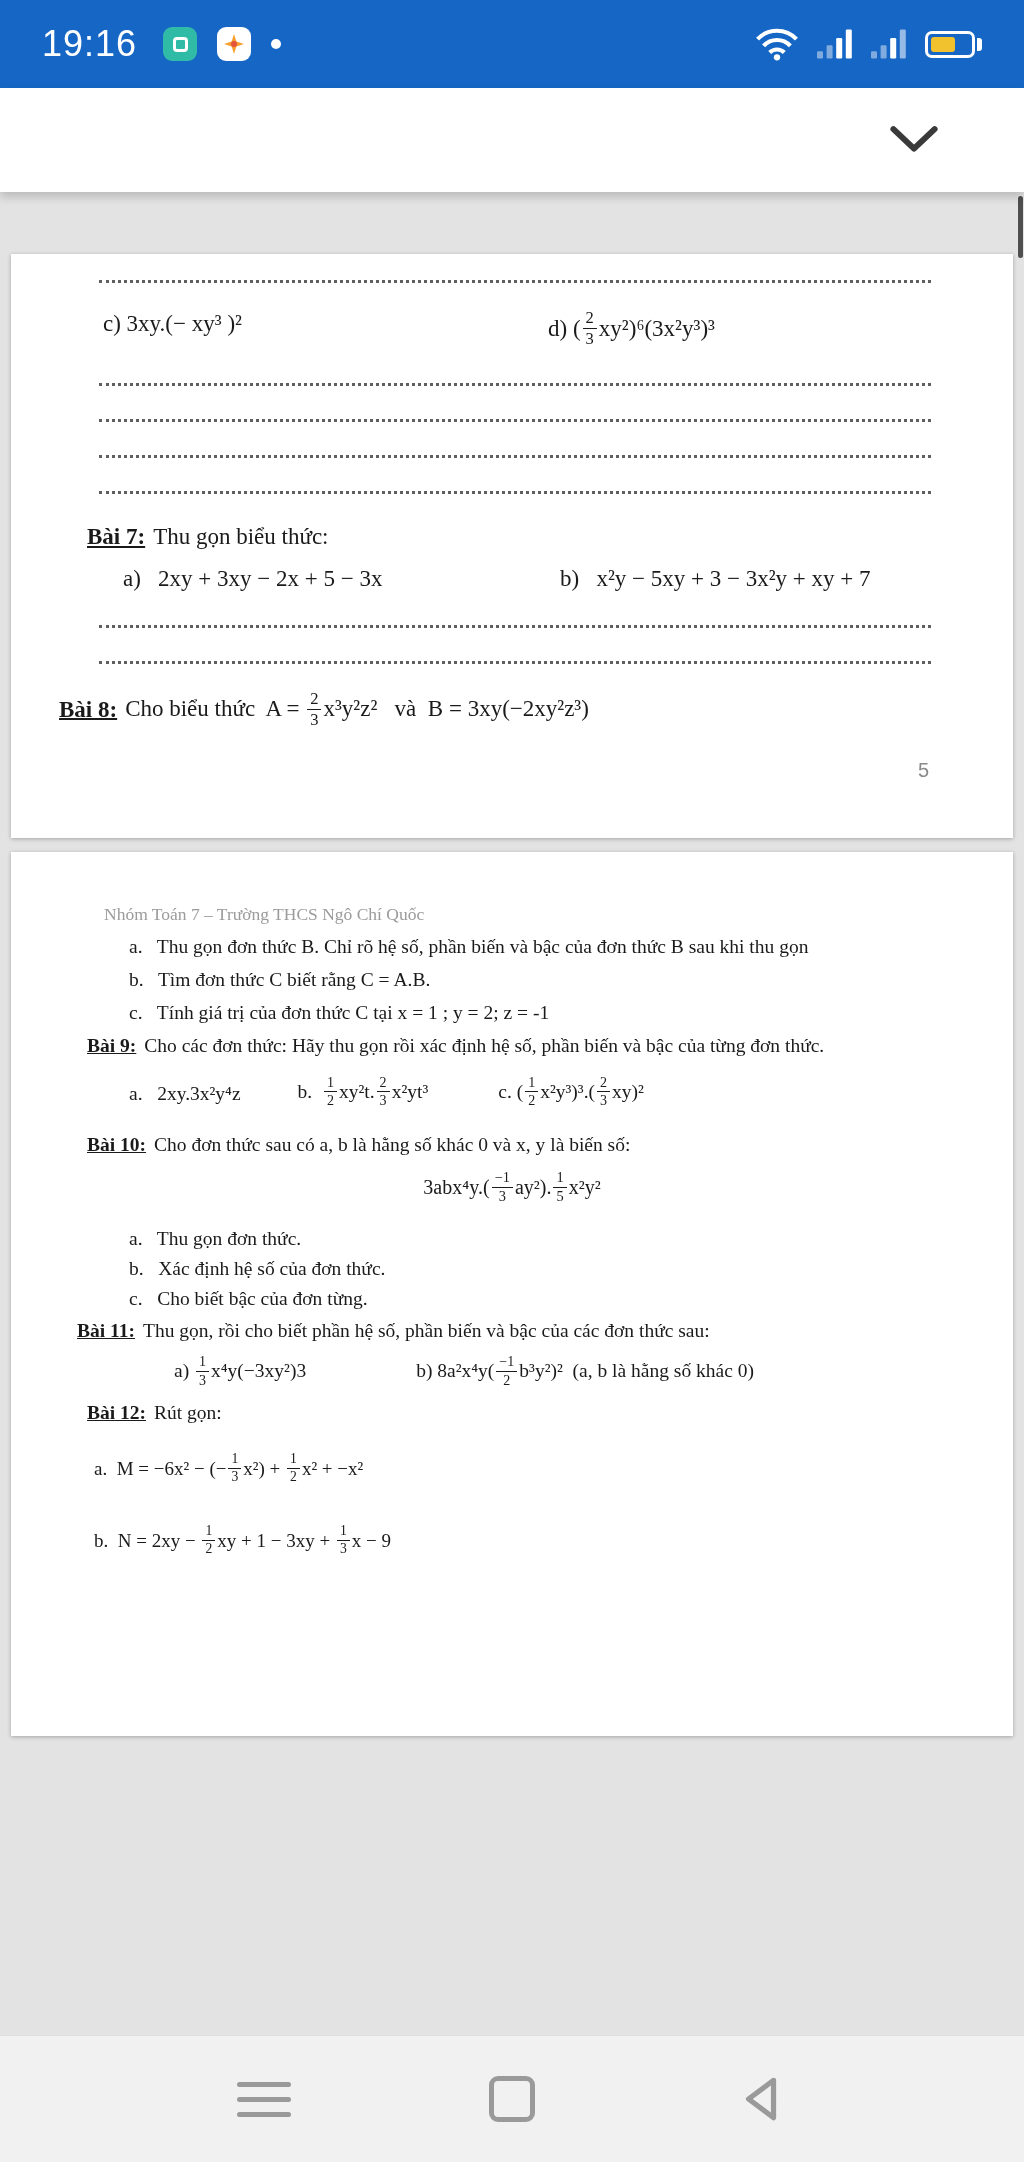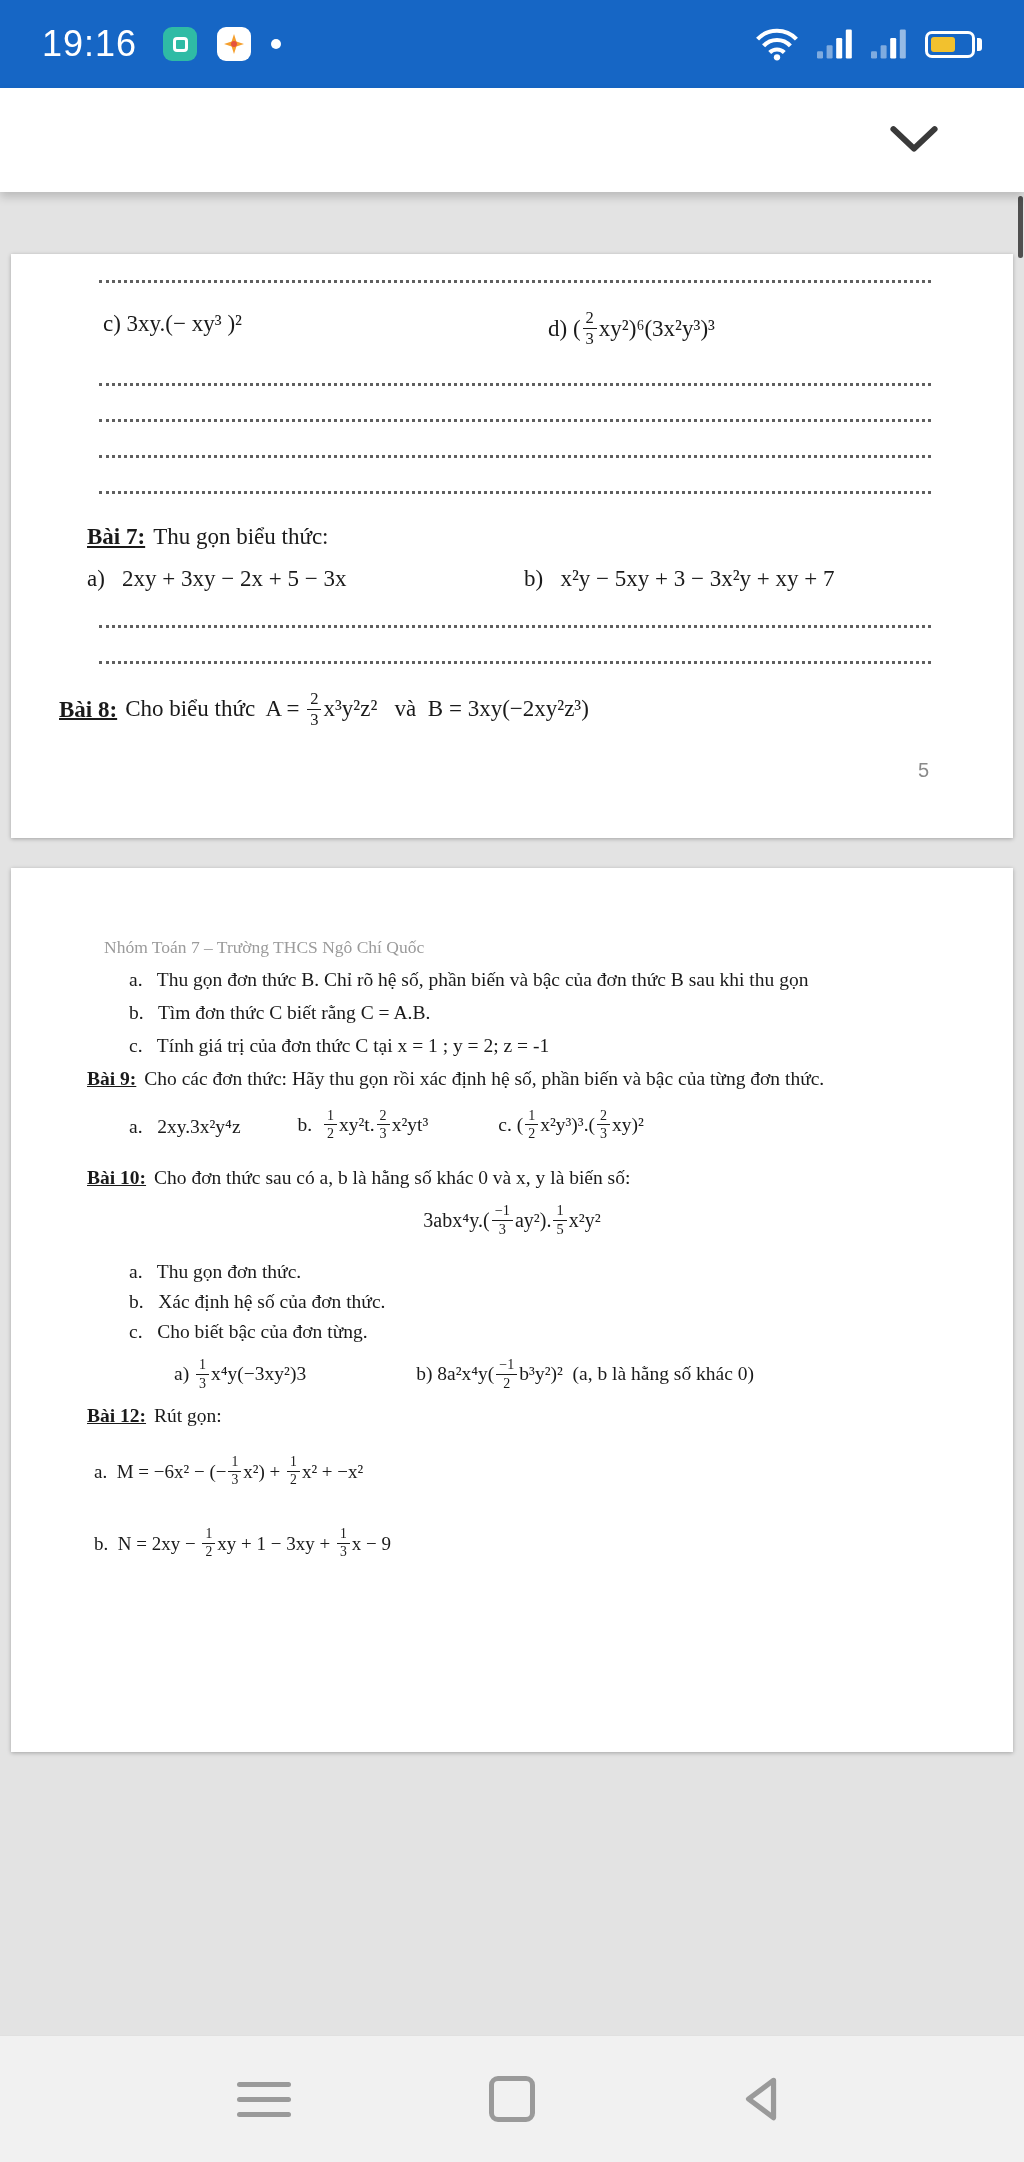--- a/index.html
+++ b/index.html
@@ -42,32 +42,32 @@
   .chev{ margin-left:auto; margin-right:36px; }
 
   
   .doc-area{ position:absolute; top:192px; left:0; width:1024px; height:1843px;
     background:#e3e3e3; }
   .scroll-thumb{ position:absolute; right:1px; top:4px; width:5px; height:62px;
     background:#4f4f4f; border-radius:3px; }
   .page{ position:absolute; left:11px; width:1002px; background:#fff;
     box-shadow:0 1px 4px rgba(0,0,0,0.28); }
   .page1{ top:62px; height:584px; font-size:23px; color:#1a1a1a; padding-top:24px; }
-  .page2{ top:676px; height:884px; font-size:19.5px; color:#1a1a1a; padding-top:69px; }
+  .page2{ top:660px; height:884px; font-size:19.5px; color:#1a1a1a; padding-top:52px; }
 
   .pre{ white-space:pre-wrap; }
   .dotline{ height:0; border-bottom:3px dotted #5f5f5f; margin:33px 82px 0 88px; }
   .dotline.first{ margin-top:2px; }
 
   .row-cd{ display:flex; margin-top:28px; padding-left:92px; }
   .row-cd .c1{ width:445px; }
   .bai-line{ margin:30px 40px 0 76px; }
   .blabel{ font-weight:bold; text-decoration:underline; }
   .btext{ margin-left:8px; }
-  .row-ab{ display:flex; margin-top:16px; padding-left:76px; }
+  .row-ab{ display:flex; margin-top:16px; padding-left:112px; }
   .row-ab .c1{ width:437px; }
   .bai8-line{ margin:28px 30px 0 48px; }
   .pagenum{ position:absolute; right:84px; bottom:56px; color:#8a8a8a; font-size:20px;
     font-family:"Liberation Sans","DejaVu Sans",sans-serif; }
 
   .school{ margin-left:93px; color:#9b9b9b; font-size:17.5px; }
   .li{ margin:7px 48px 0 118px; line-height:26px; }
   .li.first{ margin-top:9px; }
   .bai-line2{ margin:9px 36px 0 76px; }
   .row9{ display:flex; margin-top:20px; align-items:center; }
@@ -199,20 +199,23 @@
     </div>
 
     <p class="bai10-head">
       <span class="blabel">Bài 10:</span><span class="btext">Cho đơn thức sau có a, b là hằng số khác 0 và x, y là biến số:</span>
     </p>
     <p class="center-formula pre">3abx⁴y.(<span class="frac"><span class="fnum">−1</span><span class="fden">3</span></span>ay²).<span class="frac"><span class="fnum">1</span><span class="fden">5</span></span>x²y²</p>
     <p class="li10 first pre">a.   Thu gọn đơn thức.</p>
     <p class="li10 pre">b.   Xác định hệ số của đơn thức.</p>
     <p class="li10 pre">c.   Cho biết bậc của đơn từng.</p>
 
+    <p class="bai11-head">
+      <span class="blabel">Bài 11:</span><span class="btext">Thu gọn, rồi cho biết phần hệ số, phần biến và bậc của các đơn thức sau:</span>
+    </p>
     <div class="row11">
       <span class="s1 pre">a) <span class="frac"><span class="fnum">1</span><span class="fden">3</span></span>x⁴y(−3xy²)3</span>
       <span class="s2 pre">b) 8a²x⁴y(<span class="frac"><span class="fnum">−1</span><span class="fden">2</span></span>b³y²)²  (a, b là hằng số khác 0)</span>
     </div>
 
     <p class="bai12-head">
       <span class="blabel">Bài 12:</span><span class="btext">Rút gọn:</span>
     </p>
     <p class="m-line pre">a.  M = −6x² − (−<span class="frac"><span class="fnum">1</span><span class="fden">3</span></span>x²) + <span class="frac"><span class="fnum">1</span><span class="fden">2</span></span>x² + −x²</p>
     <p class="m-line second pre">b.  N = 2xy − <span class="frac"><span class="fnum">1</span><span class="fden">2</span></span>xy + 1 − 3xy + <span class="frac"><span class="fnum">1</span><span class="fden">3</span></span>x − 9</p>

